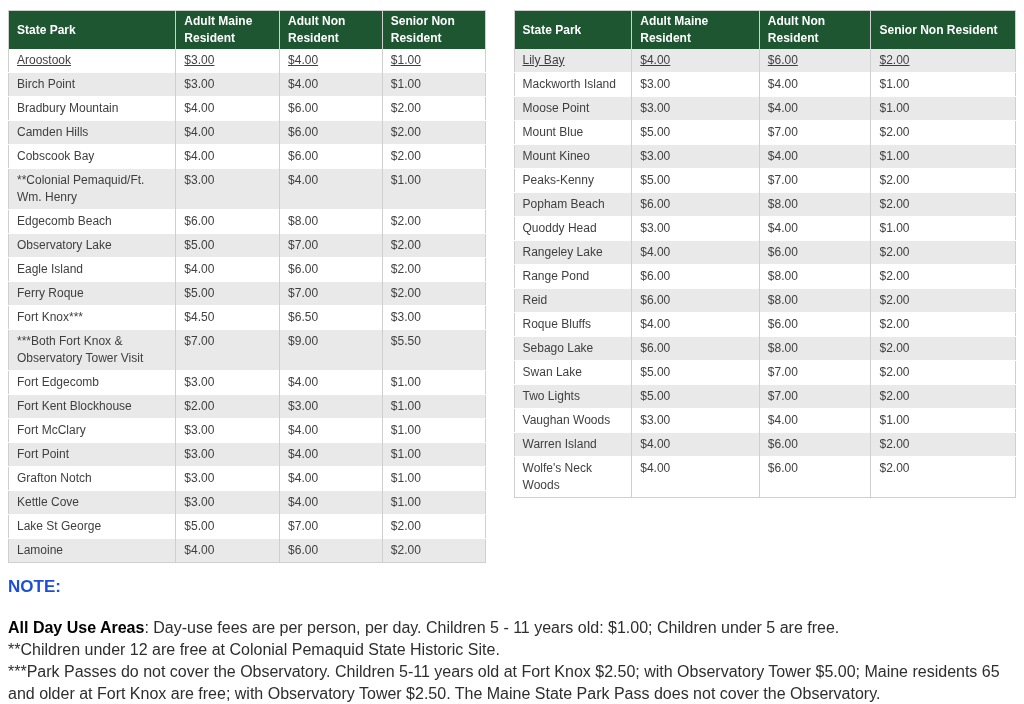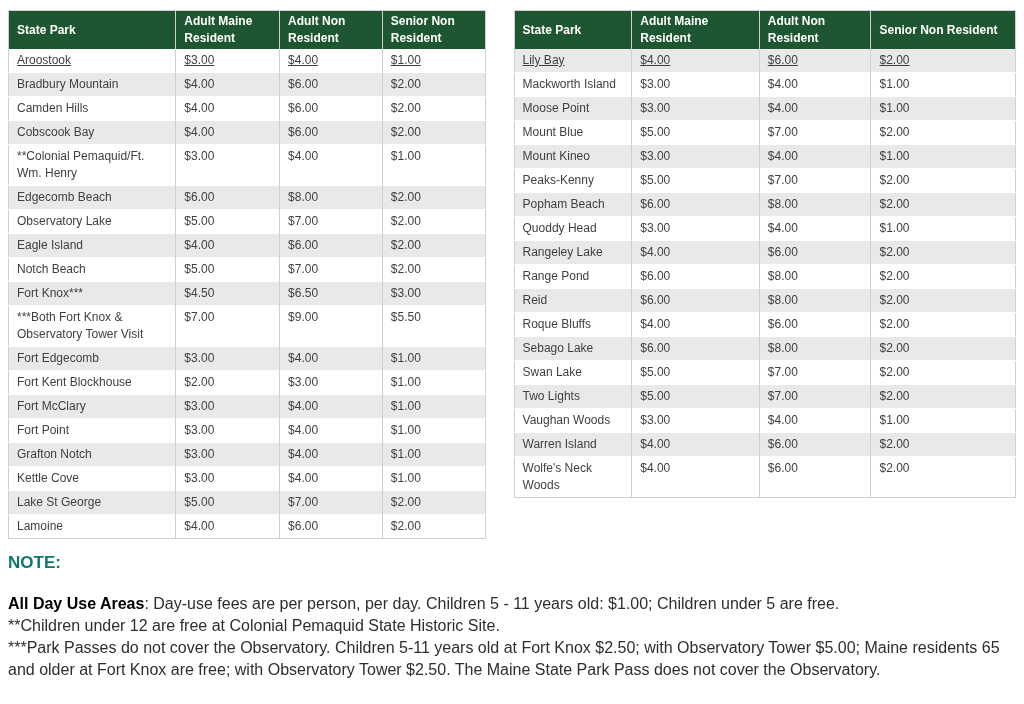--- a/index.html
+++ b/index.html
@@ -60,21 +60,21 @@
   .t-right th:nth-child(3){width:112px;}
   .t-right th:nth-child(4){width:145px;}
   
   .t-left tbody tr:nth-child(even) td{background:var(--row_shaded);}
   .t-right tbody tr:nth-child(odd) td{background:var(--row_shaded);}
   
   .note{margin-top:14px;color:var(--note_text);}
   .note-heading{
     font-size:17px;
     font-weight:bold;
-    color:#0f766e;
+    color:#1d4ed8;
     margin:0 0 20px 0;
   }
   .note-body{
     margin:0;
     font-size:16px;
     line-height:22px;
     color:#2e2e2e;
   }
   .note-body strong{color:#000000;}
 </style>
@@ -94,20 +94,26 @@
           </tr>
         </thead>
         <tbody>
           <tr>
             <td>Aroostook</td>
             <td>$3.00</td>
             <td>$4.00</td>
             <td>$1.00</td>
           </tr>
           <tr>
+            <td>Birch Point</td>
+            <td>$3.00</td>
+            <td>$4.00</td>
+            <td>$1.00</td>
+          </tr>
+          <tr>
             <td>Bradbury Mountain</td>
             <td>$4.00</td>
             <td>$6.00</td>
             <td>$2.00</td>
           </tr>
           <tr>
             <td>Camden Hills</td>
             <td>$4.00</td>
             <td>$6.00</td>
             <td>$2.00</td>
@@ -136,21 +142,21 @@
             <td>$7.00</td>
             <td>$2.00</td>
           </tr>
           <tr>
             <td>Eagle Island</td>
             <td>$4.00</td>
             <td>$6.00</td>
             <td>$2.00</td>
           </tr>
           <tr>
-            <td>Notch Beach</td>
+            <td>Ferry Roque</td>
             <td>$5.00</td>
             <td>$7.00</td>
             <td>$2.00</td>
           </tr>
           <tr>
             <td>Fort Knox***</td>
             <td>$4.50</td>
             <td>$6.50</td>
             <td>$3.00</td>
           </tr>

